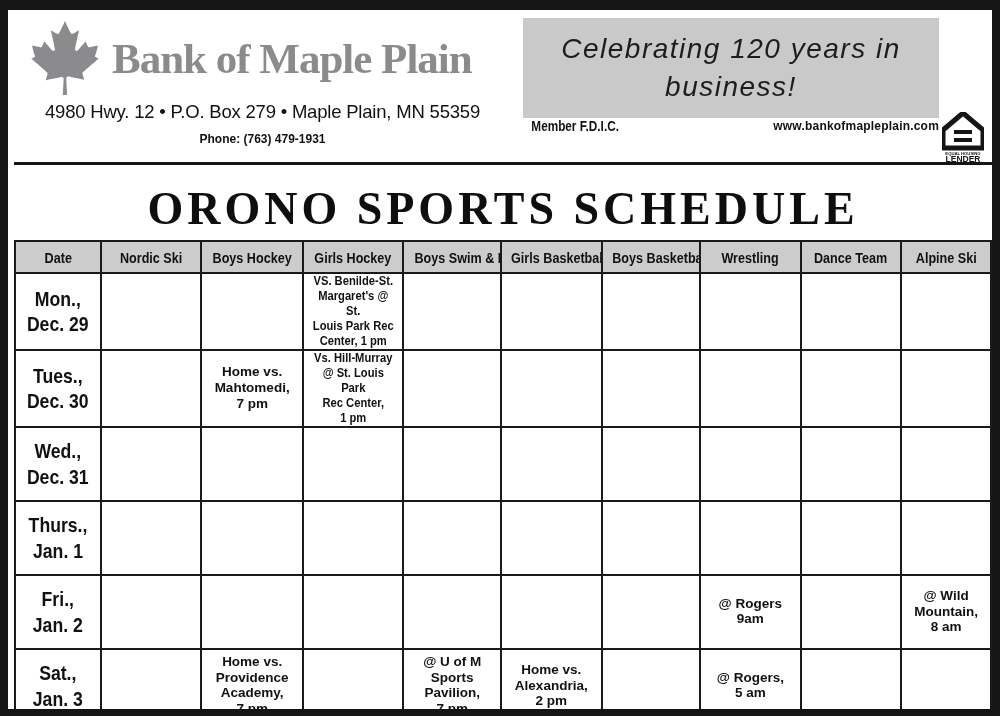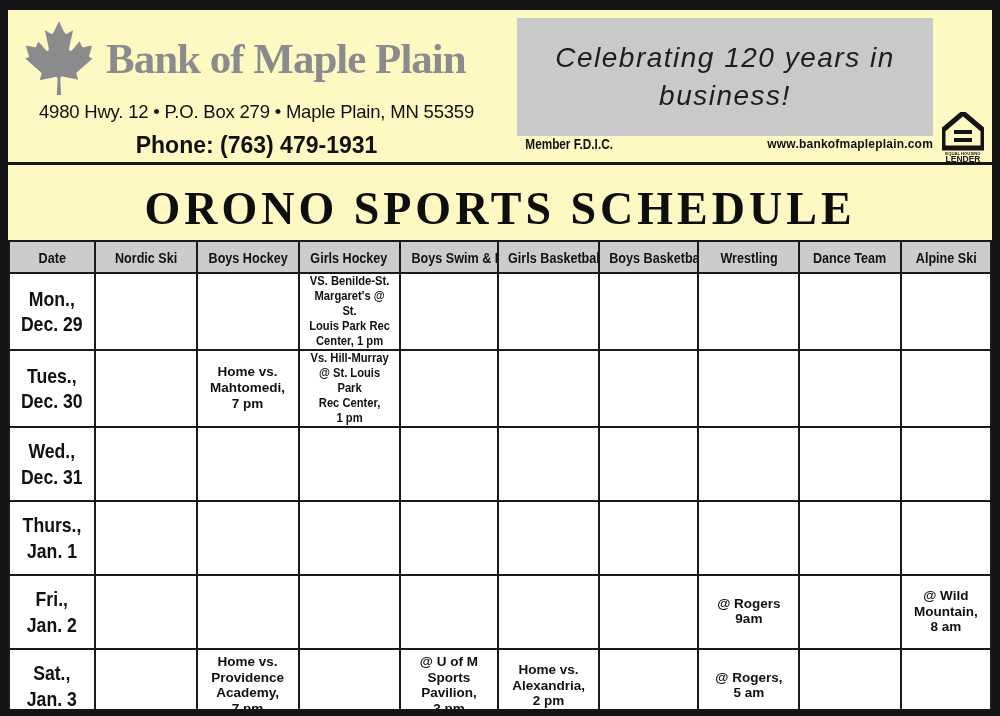--- a/index.html
+++ b/index.html
@@ -1,35 +1,36 @@
 <!DOCTYPE html>
 <html><head>
 <meta charset="utf-8">
 <style>
   html,body{margin:0;padding:0;background:#e8e8e8;}
   .page{
-    width:1000px;height:716px;box-sizing:border-box;background:#fef9c3;
+    width:1000px;height:716px;box-sizing:border-box;background:#ffffff;
     border:8px solid #151515;border-top-width:10px;border-bottom-width:7px;
     overflow:hidden;font-family:"Liberation Sans",sans-serif;color:#111;
     position:relative;
+    padding-left:6px;
   }
   
   .ad{height:152px;border-bottom:3px solid #151515;display:flex;box-sizing:content-box;}
   .ad-left{width:497px;flex:0 0 auto;padding-top:6px;}
   .logo-row{display:flex;align-items:center;padding-left:14px;height:84px;}
   .leaf{flex:0 0 auto;}
   .bank-name{
     font-family:"Liberation Serif","DejaVu Serif",serif;font-weight:bold;
     font-size:43px;color:#8b8b8e;margin-left:10px;white-space:nowrap;letter-spacing:-1px;
   }
   .address{font-weight:normal;font-size:18.5px;text-align:center;margin-top:1px;letter-spacing:-0.2px;}
-  .phone{font-weight:bold;font-size:23px;text-align:center;margin-top:9px;}
+  .phone{font-weight:bold;font-size:12px;text-align:center;margin-top:9px;}
   .ad-right{flex:1;position:relative;padding:8px 8px 0 12px;}
   .celebration{
-    background:#c9c9c9;height:118px;width:416px;box-sizing:border-box;
+    background:#c9c9c9;height:100px;width:416px;box-sizing:border-box;
     display:flex;align-items:center;justify-content:center;text-align:center;
     font-style:italic;font-size:28px;letter-spacing:1.5px;line-height:1.35;
     padding:0 26px;color:#1d1d1d;
   }
   .ad-right-bottom{display:flex;align-items:center;width:416px;}
   .member{font-weight:bold;font-size:14px;}
   .website{font-weight:bold;font-size:12px;margin-left:auto;letter-spacing:0.2px;}
   .lender{position:absolute;right:8px;top:102px;text-align:left;line-height:1;text-decoration:underline;}
   
   .cond{display:inline-block;transform:scaleX(0.84);transform-origin:50% 50%;white-space:nowrap;font-weight:bold;}
@@ -201,21 +202,21 @@
 Jan. 3</span></td>
         <td class="event"><span></span></td>
         <td class="event"><span>Home vs.
 Providence
 Academy,
 7 pm</span></td>
         <td class="event"><span></span></td>
         <td class="event"><span>@ U of M
 Sports
 Pavilion,
-3 pm</span></td>
+7 pm</span></td>
         <td class="event"><span>Home vs.
 Alexandria,
 2 pm</span></td>
         <td class="event"><span></span></td>
         <td class="event"><span>@ Rogers,
 5 am</span></td>
         <td class="event"><span></span></td>
         <td class="event"><span></span></td>
       </tr>
     </tbody>

